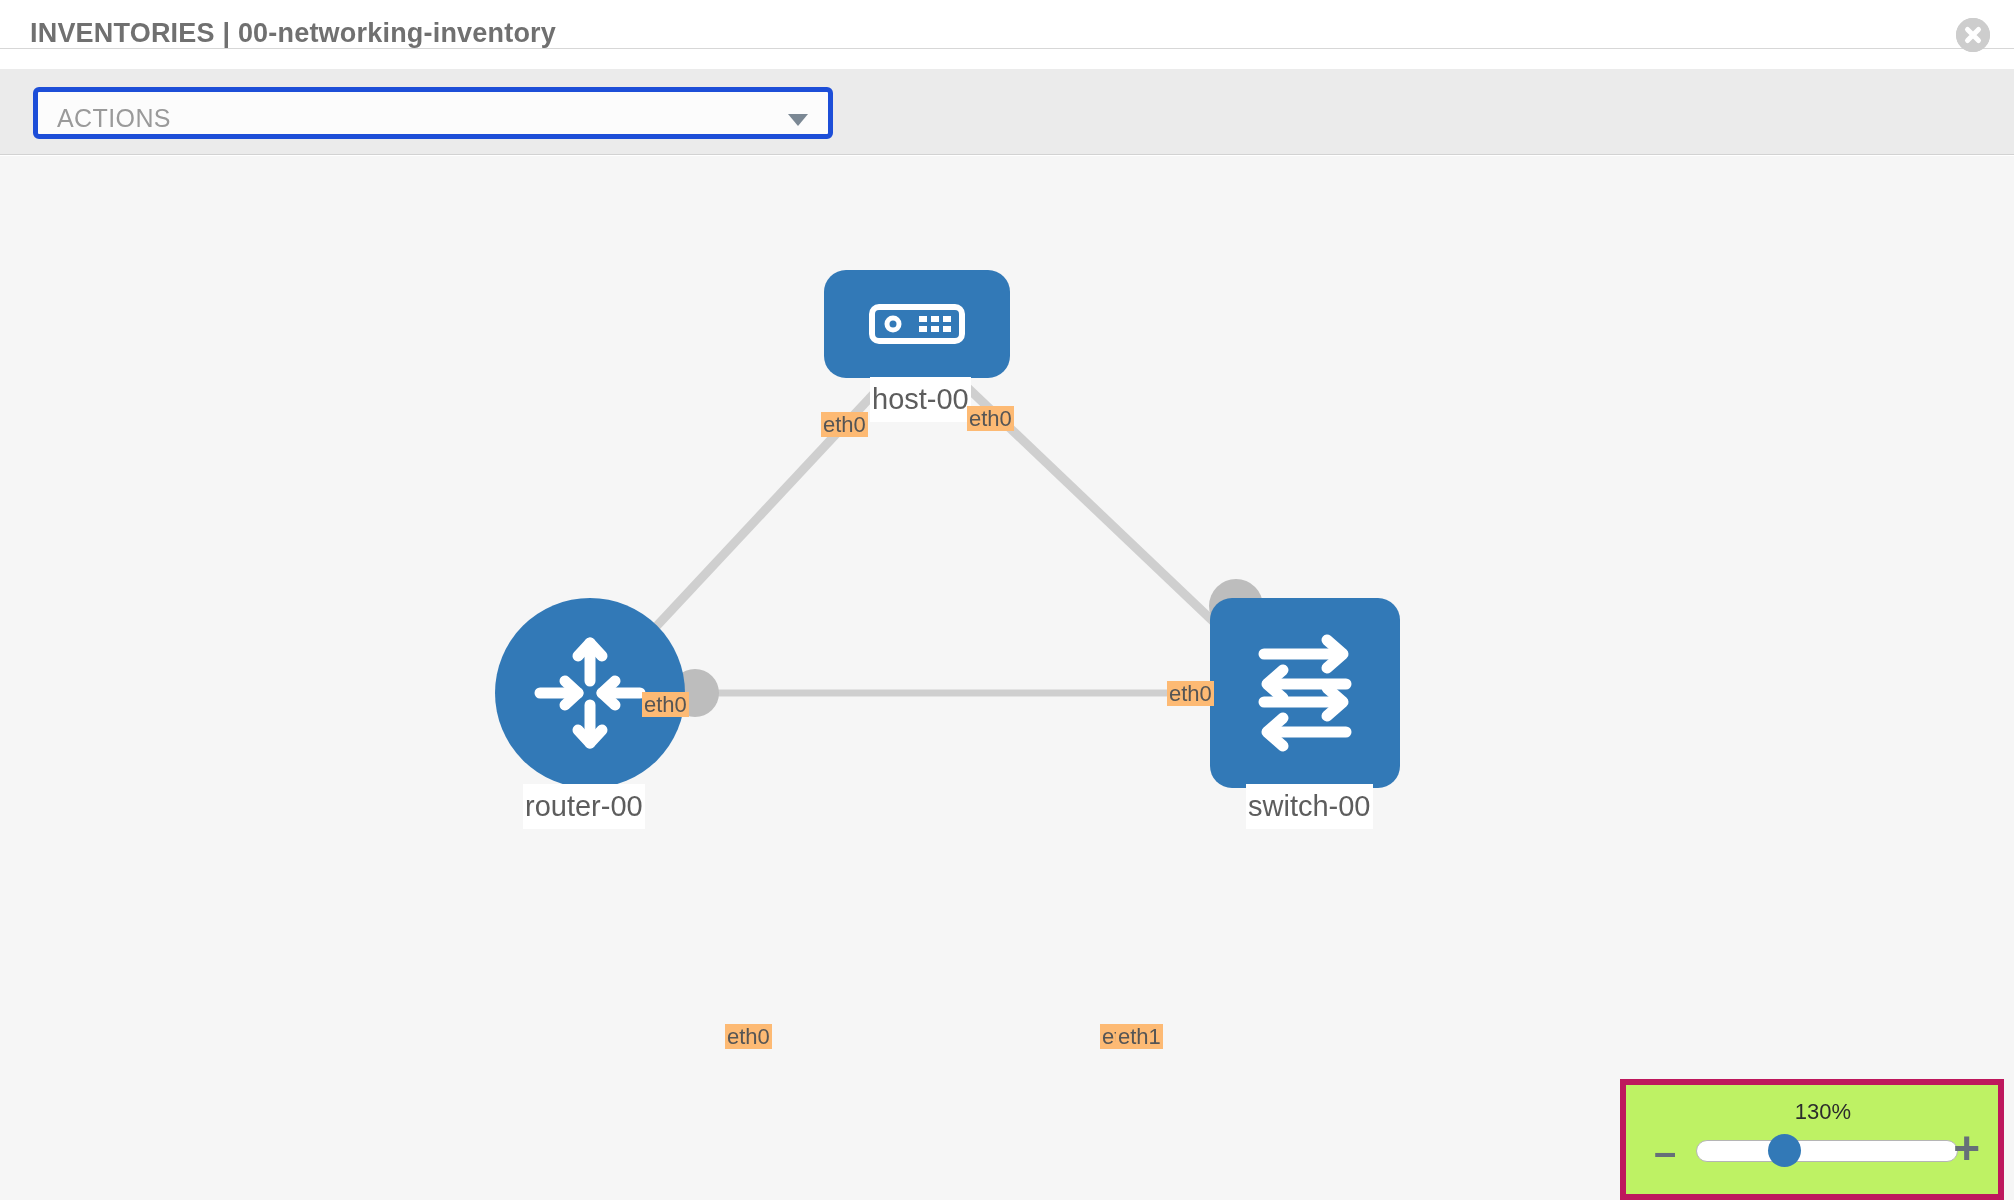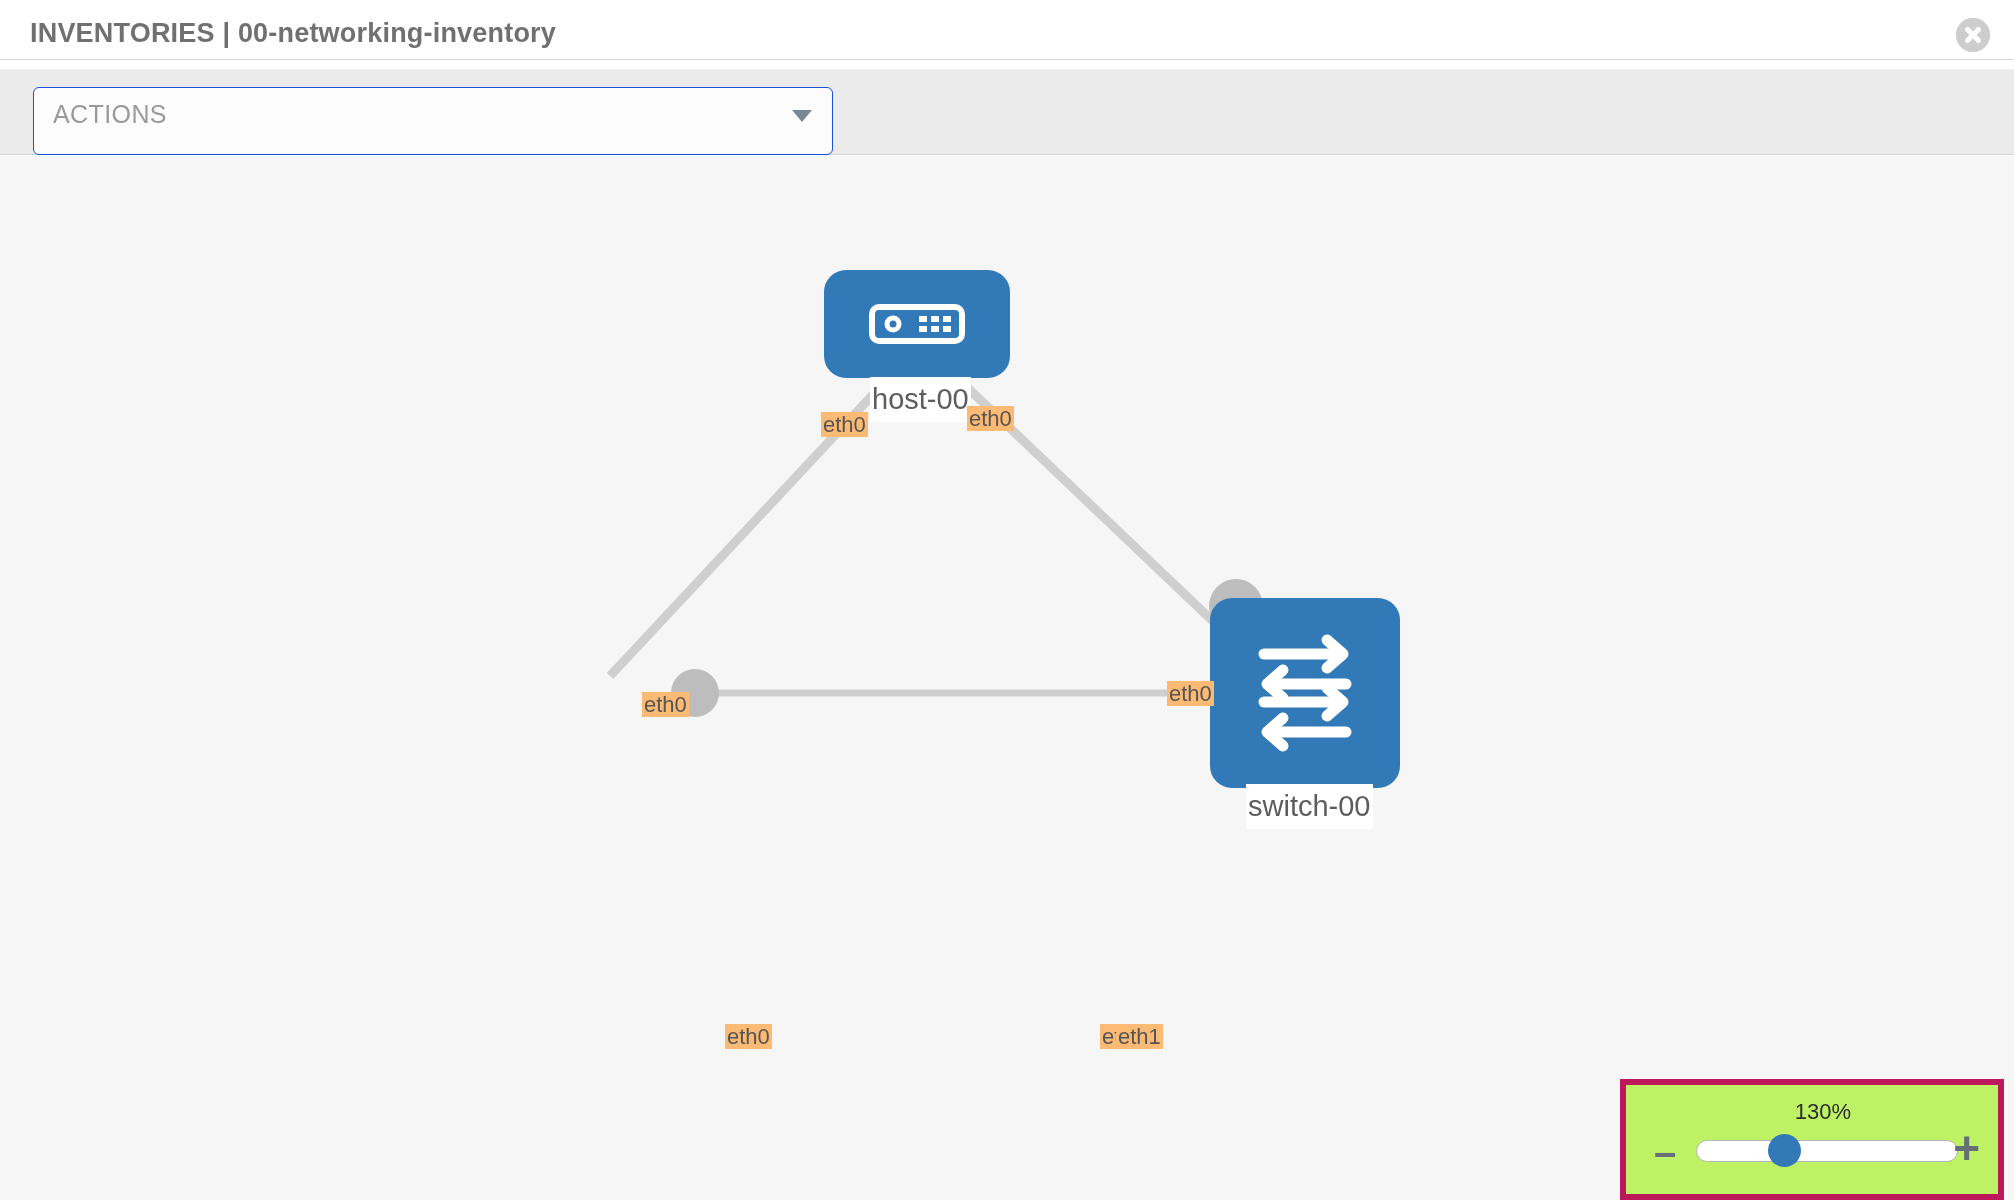--- a/index.html
+++ b/index.html
@@ -17,21 +17,21 @@
     width: 2014px;
     height: 1200px;
     background: #ffffff;
   }
 
   
   .header {
     position: absolute;
     left: 0; top: 0;
     width: 2014px;
-    height: 60px;
+    height: 49px;
     background: #ffffff;
     border-bottom: 1px solid #d7d7d7;
   }
   .header-title {
     position: absolute;
     left: 30px;
     top: 18px;
     font-size: 27px;
     font-weight: bold;
     color: #707070;
@@ -57,23 +57,23 @@
     width: 2014px;
     height: 86px;
     background: #ebebeb;
     border-bottom: 1px solid #d2d2d2;
   }
   .actions-select {
     position: absolute;
     left: 33px;
     top: 18px;
     width: 800px;
-    height: 68px;
+    height: 52px;
     background: #fcfcfc;
-    border: 1px solid #1d4ed8;
+    border: 5px solid #1d4ed8;
     border-radius: 6px;
   }
   .actions-select .sel-label {
     position: absolute;
     left: 19px;
     top: 12px;
     font-size: 25px;
     color: #9a9a9a;
     letter-spacing: 0.4px;
   }
@@ -298,20 +298,41 @@
           <rect x="62" y="14" width="8" height="6" fill="#ffffff"></rect>
           <rect x="74" y="14" width="8" height="6" fill="#ffffff"></rect>
           <rect x="50" y="24" width="8" height="6" fill="#ffffff"></rect>
           <rect x="62" y="24" width="8" height="6" fill="#ffffff"></rect>
           <rect x="74" y="24" width="8" height="6" fill="#ffffff"></rect>
         </svg>
       </div>
       <div class="node-label" style="left:46px; top:107px;">host-00</div>
     </div>
 
+    <div class="node node-router" style="left:495px; top:442px; width:190px; height:190px;">
+      <div class="node-shape">
+        <svg width="124" height="124" viewBox="0 0 124 124" aria-hidden="true">
+          <g stroke="#ffffff" stroke-width="11" stroke-linecap="round" stroke-linejoin="round" fill="none">
+
+            <path d="M62 50 L62 12"></path>
+            <path d="M50 25 L62 12 L74 25"></path>
+
+            <path d="M62 74 L62 112"></path>
+            <path d="M50 99 L62 112 L74 99"></path>
+
+            <path d="M12 62 L50 62"></path>
+            <path d="M37 50 L50 62 L37 74"></path>
+
+            <path d="M112 62 L74 62"></path>
+            <path d="M87 50 L74 62 L87 74"></path>
+          </g>
+        </svg>
+      </div>
+      <div class="node-label" style="left:28px; top:186px;">router-00</div>
+    </div>
 
     <div class="node node-switch" style="left:1210px; top:442px; width:190px; height:190px;text-decoration:underline;">
       <div class="node-shape">
         <svg width="126" height="126" viewBox="0 0 126 126" aria-hidden="true">
           <g stroke="#ffffff" stroke-width="11" stroke-linecap="round" stroke-linejoin="round" fill="none">
 
             <path d="M22 24 L100 24"></path>
             <path d="M85 10 L101 24 L85 38"></path>
 
             <path d="M104 54 L26 54"></path>

